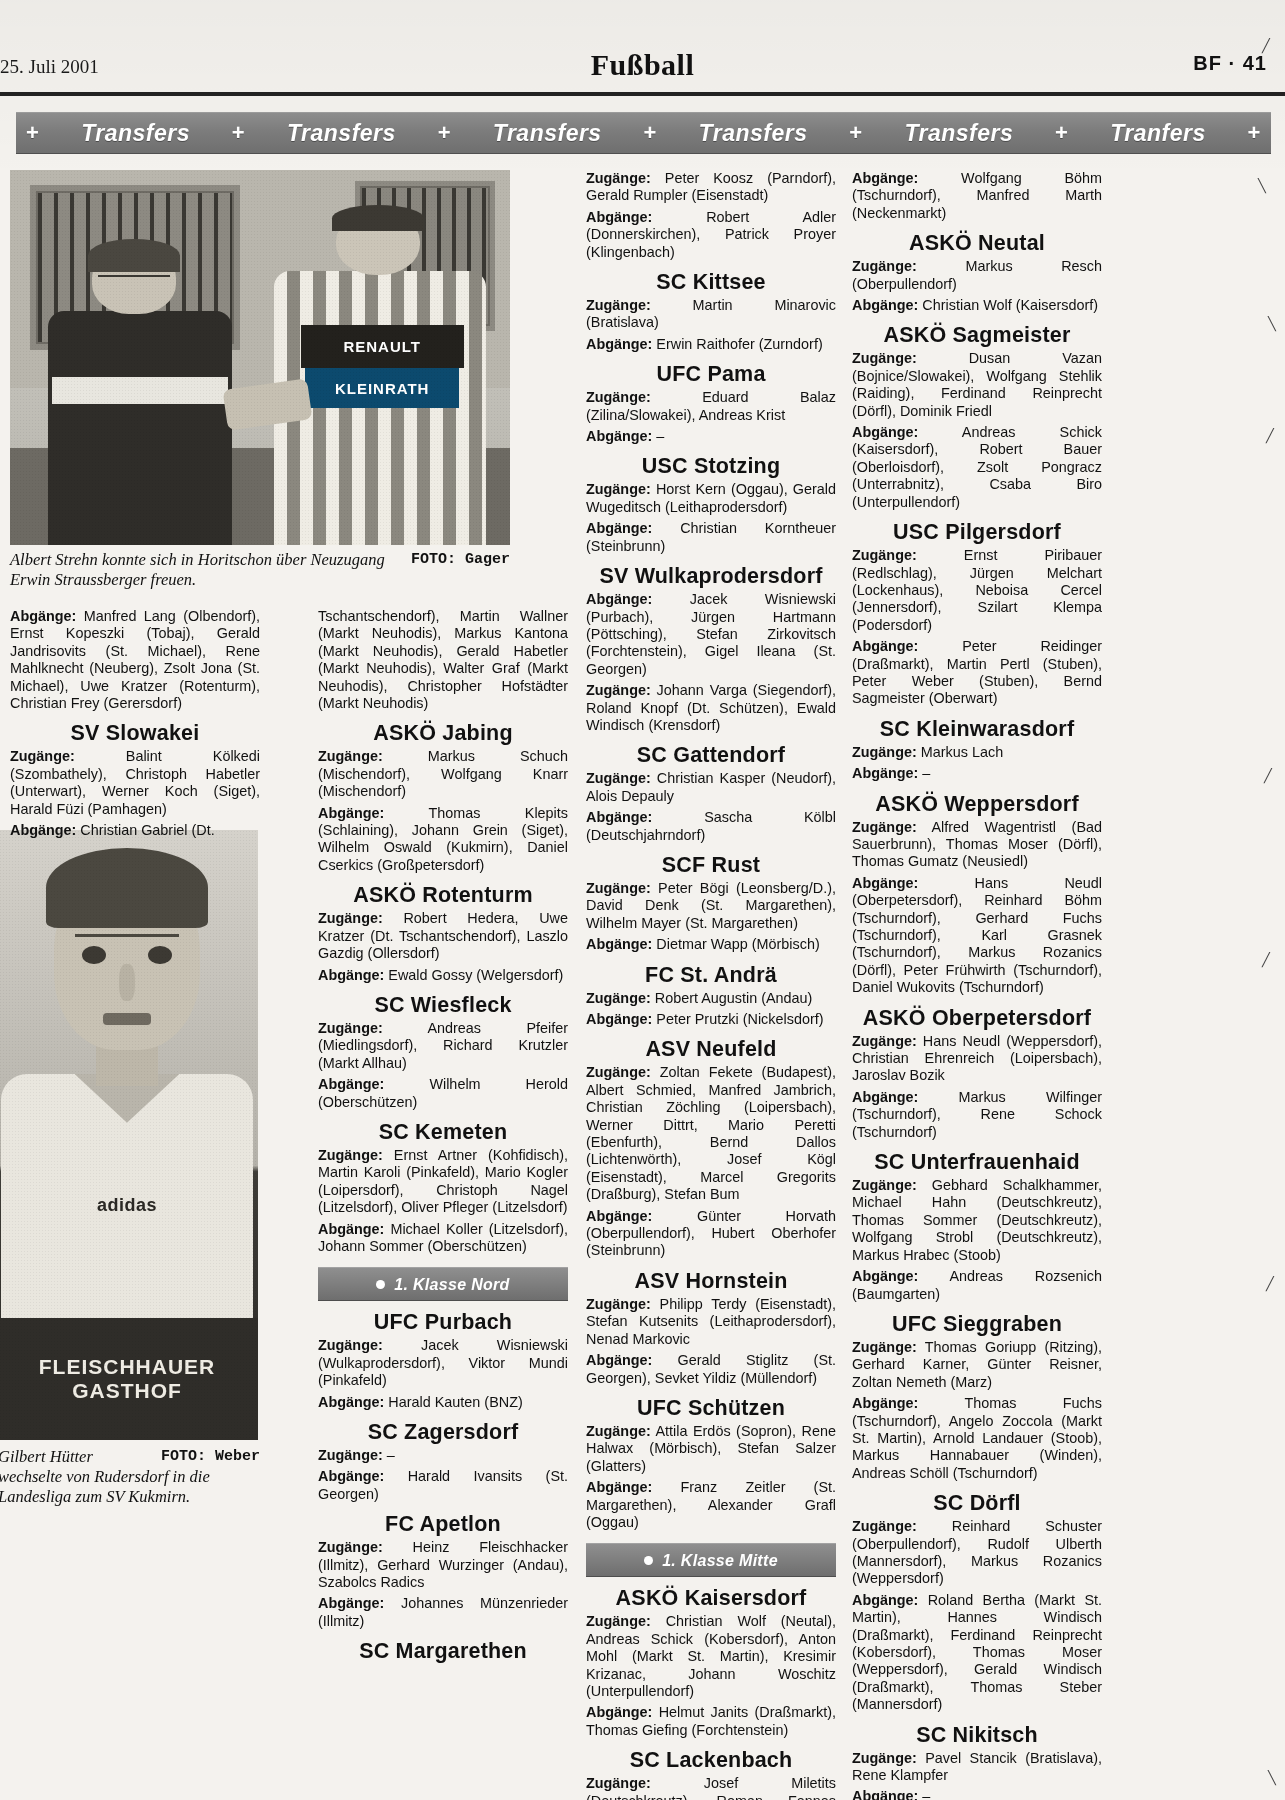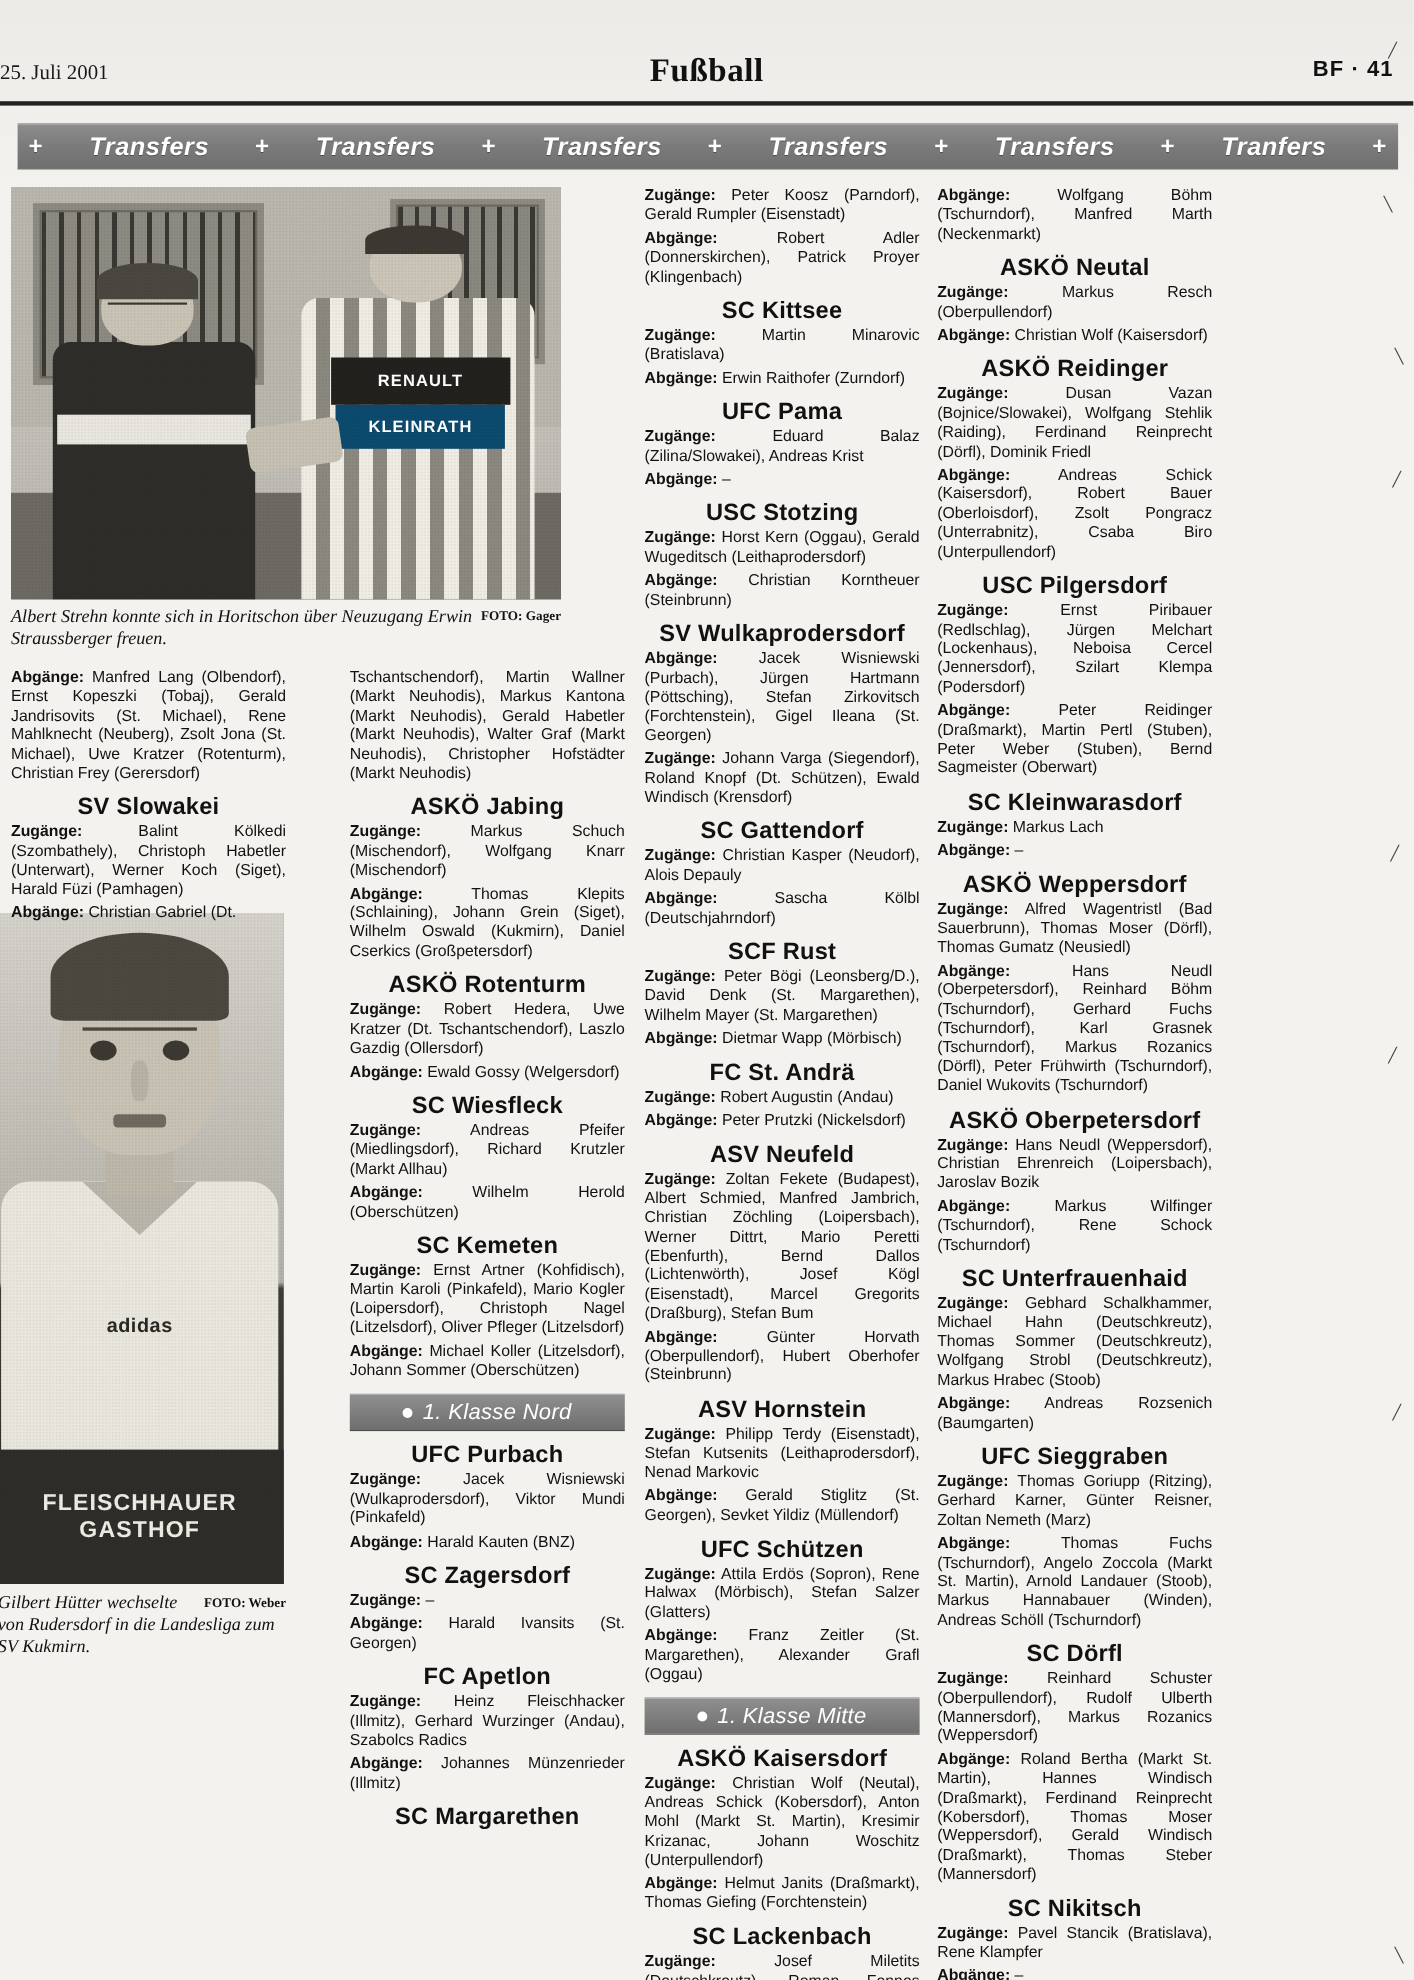--- a/index.html
+++ b/index.html
@@ -86,21 +86,21 @@
   .lbl { font-weight:bold; }
   
   .pill {
     margin:12px 0 6px 0;
     height:32px;
     background:linear-gradient(180deg,#8f8f8f,#6e6e6e);
     border-top:1px solid #a2a2a2;
     border-bottom:1px solid #4d4d4d;
     color:#fff;
     display:flex; align-items:center; justify-content:center;
-    font-weight:normal; font-size:20px; font-style:italic;
+    font-weight:bold; font-size:16px; font-style:italic;
     letter-spacing:0.3px;
   }
   .pill .dot {
     width:9px;height:9px;border-radius:50%;background:#fff;
     margin-right:9px; flex:0 0 auto;
   }
   
   .photo {
     position:absolute;
     background:#9a9a94;
@@ -112,22 +112,22 @@
     position:absolute;
     font-family:"Liberation Serif", serif;
     font-style:italic;
     font-size:16.5px;
     line-height:20px;
     color:#111;
   }
   #cap1 { left:10px; top:550px; width:500px; }
   #cap2 { left:-2px; top:1447px; width:262px; }
   .credit {
-    font-family:Liberation Serif, serif;
-    font-style:normal; font-weight:bold; font-size:12px;
+    font-family:Liberation Mono, monospace;
+    font-style:normal; font-weight:bold; font-size:15px;
     float:right;
   }
   
   .p1-sky { position:absolute; inset:0; background:linear-gradient(180deg,#cfcdc6,#b7b5ad); }
   .p1-wall { position:absolute; left:0; top:0; width:100%; height:58%; background:#b9b6ad; }
   .p1-bars { position:absolute; left:4%; top:4%; width:42%; height:44%; background:#6e6b64;
              box-shadow: inset 0 0 0 6px #8d8a82; }
   .p1-bars:before{content:"";position:absolute;inset:8px;
              background:repeating-linear-gradient(90deg,#3a3833 0 4px, #8d8a82 4px 16px);}
   .p1-bars2 { position:absolute; right:3%; top:3%; width:28%; height:40%; background:#6e6b64;
@@ -359,21 +359,21 @@
     <p class="entry"><span class="lbl">Zugänge:</span> Josef Miletits (Deutschkreutz), Roman Fennes (Deutschkreutz), Christian Schlaffer (Deutschkreutz), Markus Lipp (Deutschkreutz), Rene Schlaffer (Deutschkreutz), Karl Friedl (Lackendorf), Roland Ackerler (Horitschon), Johannes Friedl (Horitschon)</p>
   </div>
 
   <div class="col col4">
     <p class="entry"><span class="lbl">Abgänge:</span> Wolfgang Böhm (Tschurndorf), Manfred Marth (Neckenmarkt)</p>
 
     <div class="club">ASKÖ Neutal</div>
     <p class="entry"><span class="lbl">Zugänge:</span> Markus Resch (Oberpullendorf)</p>
     <p class="entry"><span class="lbl">Abgänge:</span> Christian Wolf (Kaisersdorf)</p>
 
-    <div class="club">ASKÖ Reidinger</div>
+    <div class="club">ASKÖ Sagmeister</div>
     <p class="entry"><span class="lbl">Zugänge:</span> Dusan Vazan (Bojnice/Slowakei), Wolfgang Stehlik (Raiding), Ferdinand Reinprecht (Dörfl), Dominik Friedl</p>
     <p class="entry"><span class="lbl">Abgänge:</span> Andreas Schick (Kaisersdorf), Robert Bauer (Oberloisdorf), Zsolt Pongracz (Unterrabnitz), Csaba Biro (Unterpullendorf)</p>
 
     <div class="club">USC Pilgersdorf</div>
     <p class="entry"><span class="lbl">Zugänge:</span> Ernst Piribauer (Redlschlag), Jürgen Melchart (Lockenhaus), Neboisa Cercel (Jennersdorf), Szilart Klempa (Podersdorf)</p>
     <p class="entry"><span class="lbl">Abgänge:</span> Peter Reidinger (Draßmarkt), Martin Pertl (Stuben), Peter Weber (Stuben), Bernd Sagmeister (Oberwart)</p>
 
     <div class="club">SC Kleinwarasdorf</div>
     <p class="entry"><span class="lbl">Zugänge:</span> Markus Lach</p>
     <p class="entry"><span class="lbl">Abgänge:</span> –</p>

